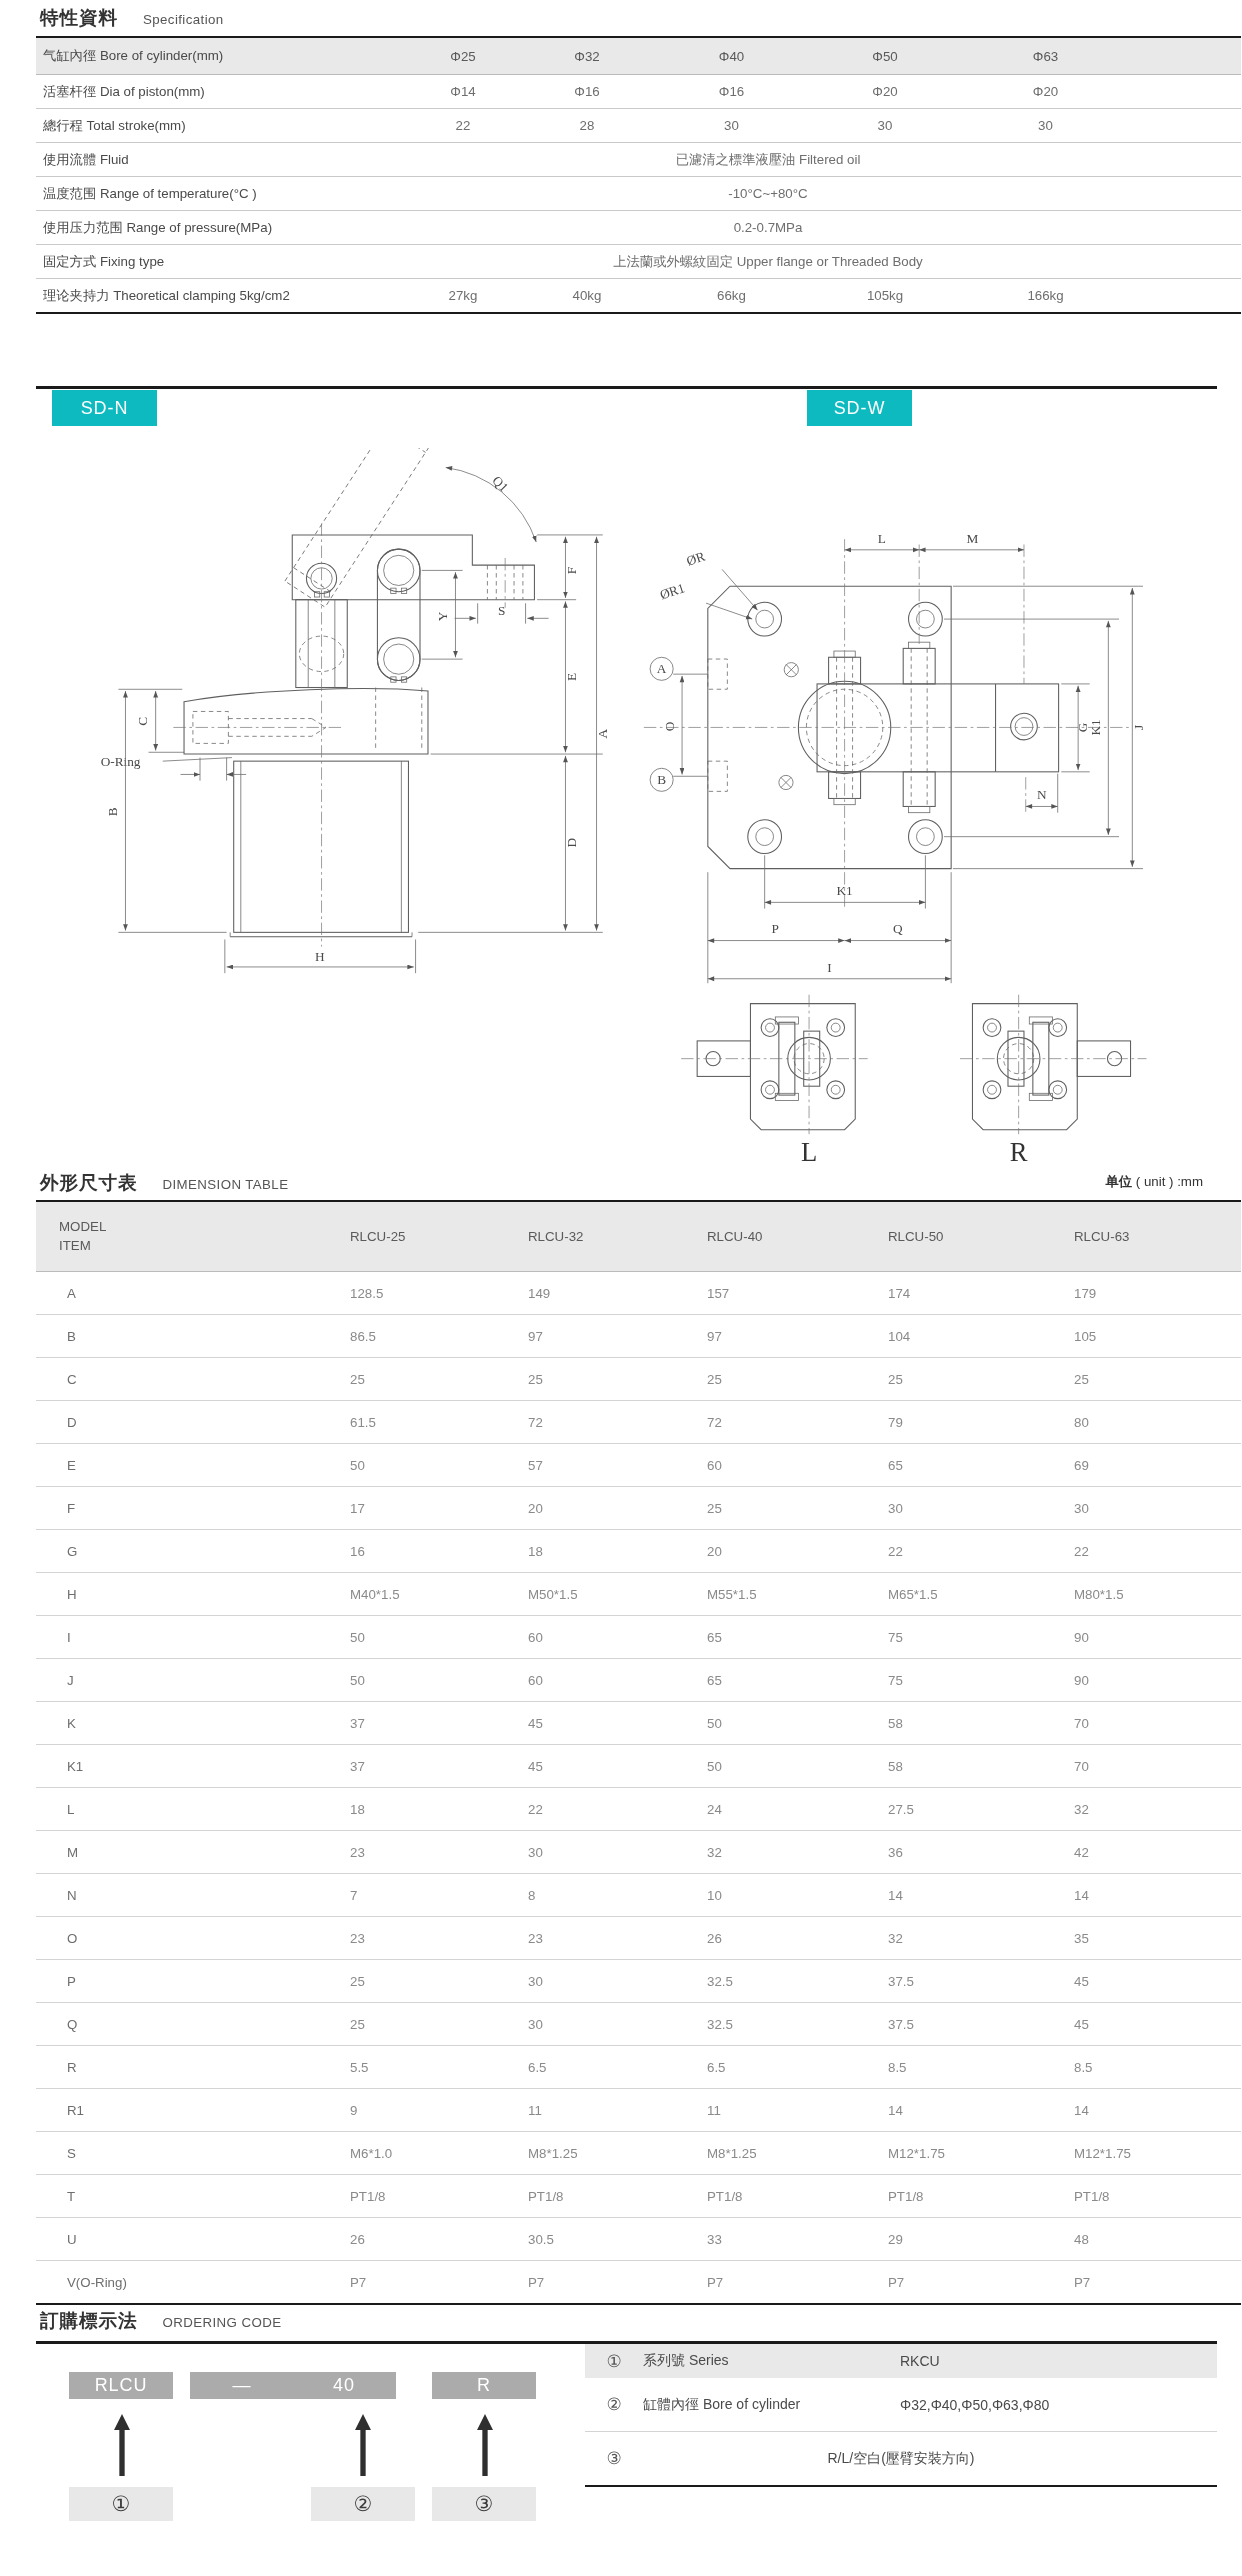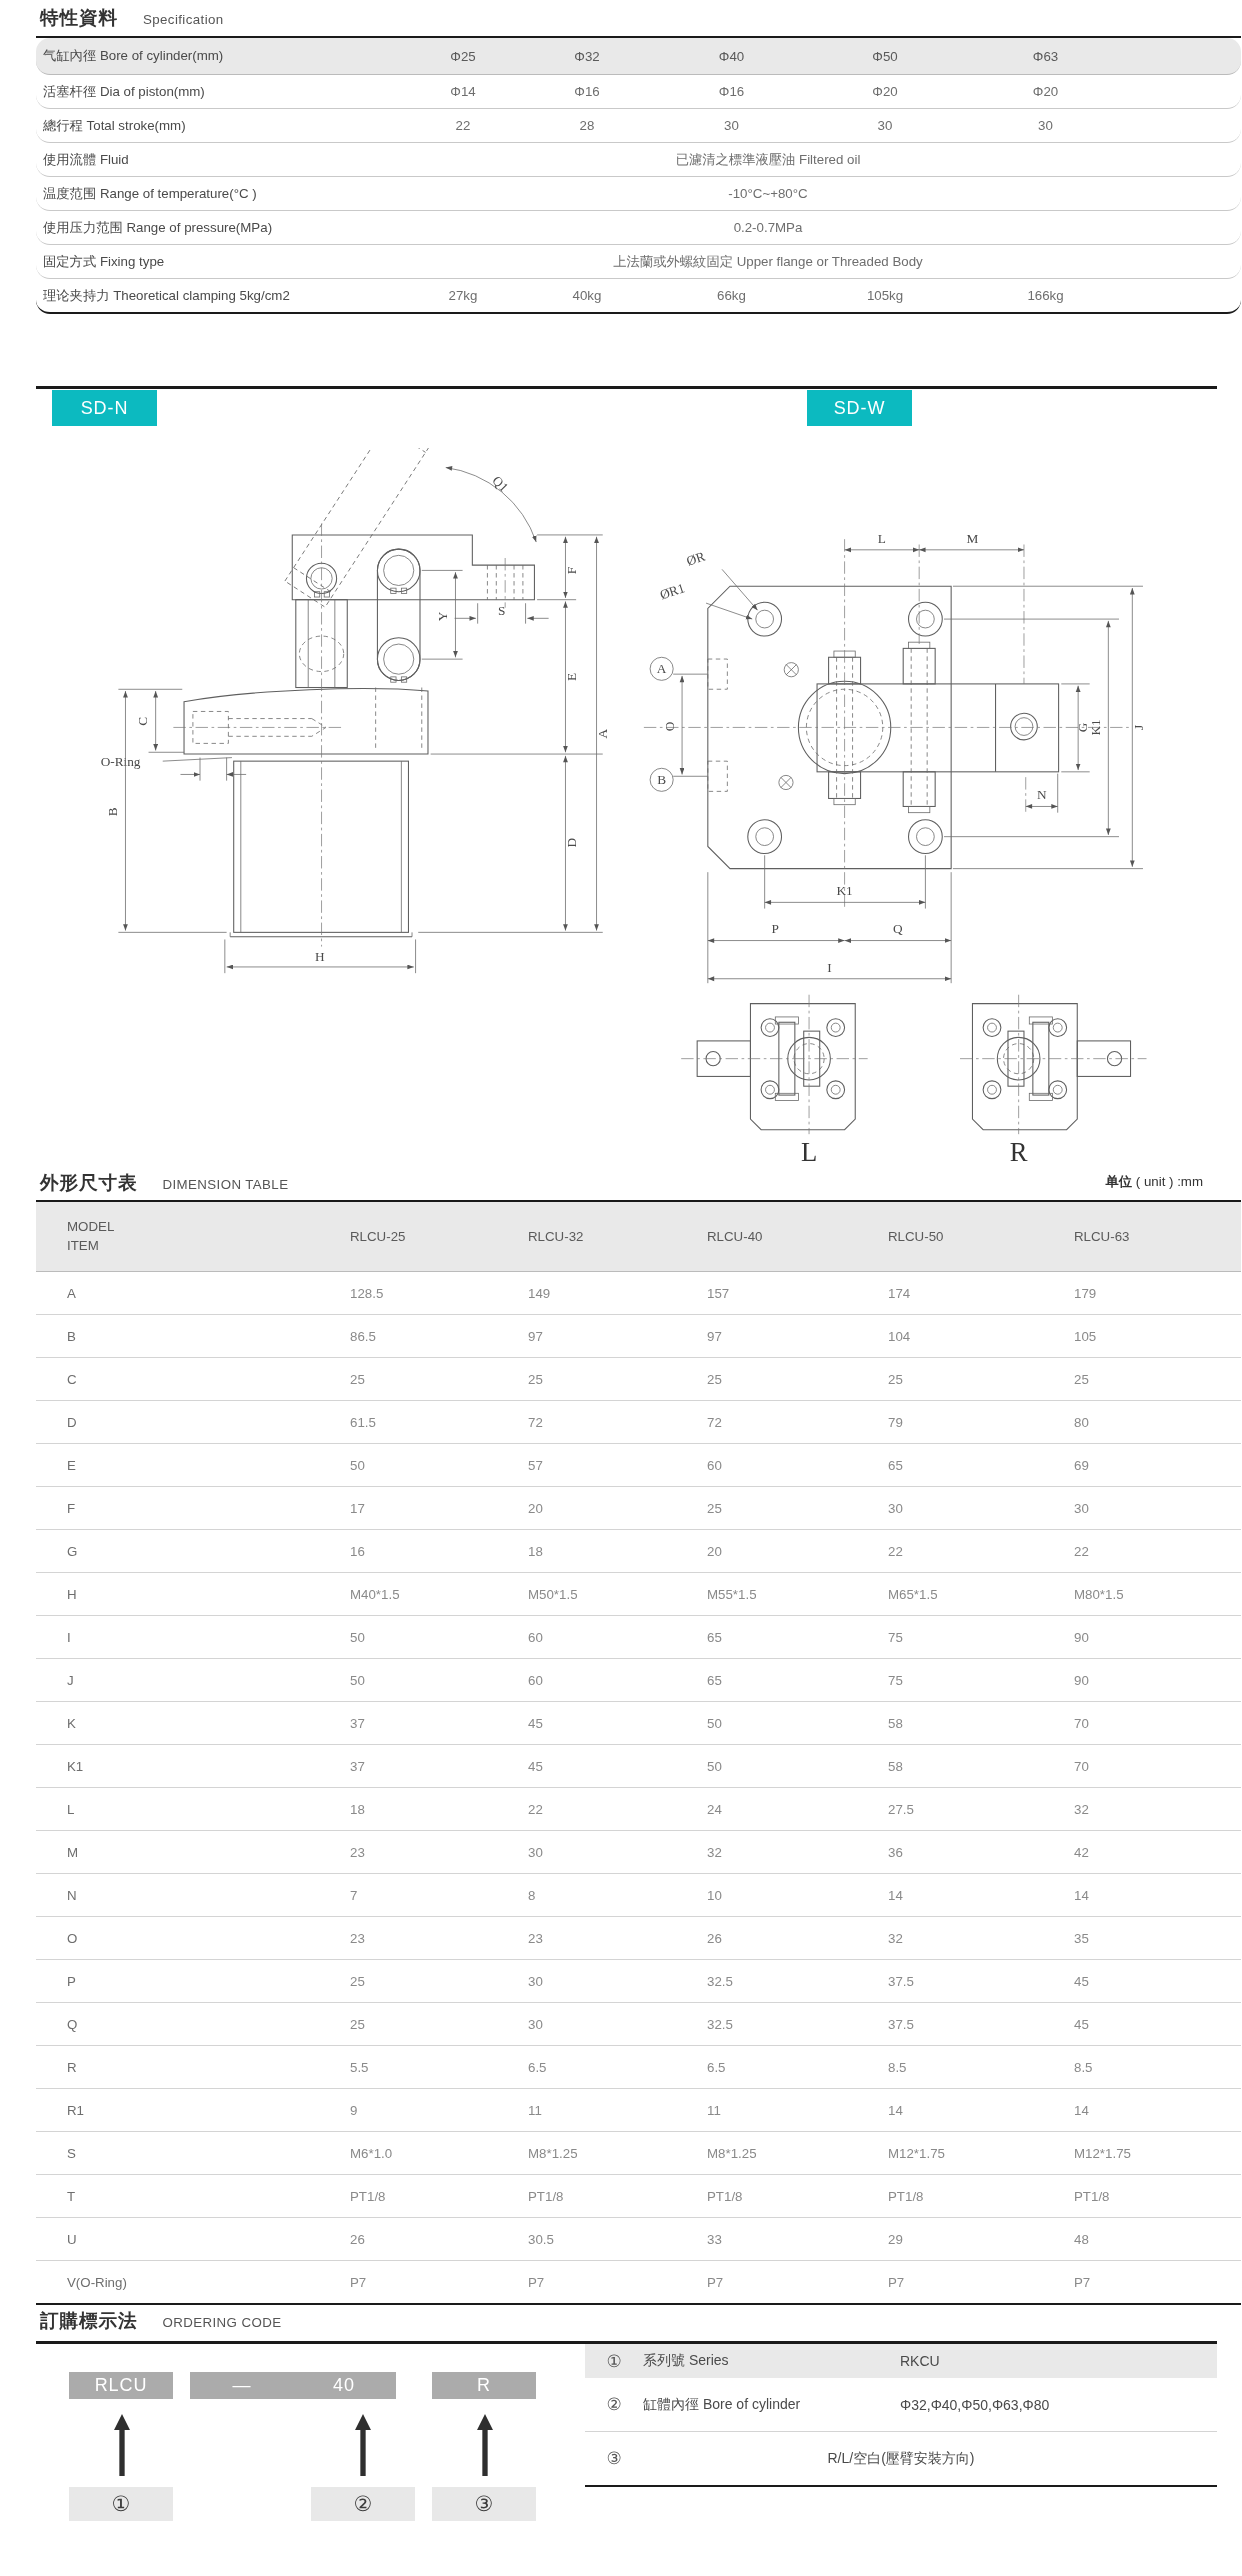--- a/index.html
+++ b/index.html
@@ -7,21 +7,21 @@
         font-family:"Liberation Sans",sans-serif;color:#444;overflow:hidden;}
 
   
   .sec-title{position:absolute;left:40px;white-space:nowrap;}
   .sec-title .cjk{font-size:18.6px;font-weight:bold;color:#333;letter-spacing:0.9px;}
   .sec-title .en{font-size:13.3px;color:#555;margin-left:25px;letter-spacing:0.4px;}
 
   
   .spec-table{position:absolute;left:36px;top:36px;width:1205px;border-top:2.7px solid #1a1a1a;}
   .spec-row{display:grid;grid-template-columns:373px 108px 140px 149px 158px 163px 1fr;
-            align-items:center;height:33px;border-bottom:0.9px solid #c9c9c9;font-size:13.3px;color:#6e6e6e;border-radius:14px;}
+            align-items:center;height:33px;border-bottom:0.9px solid #c9c9c9;font-size:13.3px;color:#6e6e6e;}
   .spec-row.header{height:36px;background:#e9e9e9;border-bottom:0.9px solid #bbb;color:#5a5a5a;}
   .spec-row .lab{padding-left:7px;color:#4a4a4a;}
   .spec-row .val{text-align:center;}
   .spec-row .span{grid-column:2/7;text-align:center;}
   .spec-row:last-child{border-bottom:2.7px solid #1a1a1a;}
 
   
   .rule{position:absolute;left:36px;width:1181px;height:2.7px;background:#1a1a1a;}
   .tag{position:absolute;width:105px;height:36px;background:#0cbac0;color:#fff;
        font-size:18px;display:flex;align-items:center;justify-content:center;letter-spacing:0.9px;}
@@ -34,21 +34,21 @@
   .cl{stroke:#777;stroke-width:.8;fill:none;stroke-dasharray:14 4 3 4;}
   .dim{stroke:#6f6f6f;stroke-width:.9;fill:none;}
   .dimtxt{font-family:"Liberation Serif",serif;font-size:15px;fill:#4a4a4a;}
   .biglab{font-family:"Liberation Serif",serif;font-size:30px;fill:#333;}
 
   
   .dim-table{position:absolute;left:36px;top:1200px;width:1205px;border-top:2.7px solid #1a1a1a;}
   .dim-head{display:grid;grid-template-columns:314px 178px 179px 181px 186px 1fr;
             align-items:center;height:69px;background:#e9e9e9;border-bottom:0.9px solid #bbb;
             font-size:13.3px;color:#5a5a5a;}
-  .dim-head .model{padding-left:31px;line-height:18.6px;}
+  .dim-head .model{padding-left:23px;line-height:18.6px;}
   .dim-row{display:grid;grid-template-columns:314px 178px 179px 181px 186px 1fr;
            align-items:center;height:42px;border-bottom:0.9px solid #d4d4d4;
            font-size:13.3px;color:#8a8a8a;}
   .dim-row .item{padding-left:31px;color:#6e6e6e;}
   .dim-row:last-child{border-bottom:2.7px solid #1a1a1a;}
   .unit{position:absolute;right:40px;top:1173px;font-size:13.3px;color:#333;}
   .unit .cjk{font-weight:bold;}
 
   
   .code-box{position:absolute;width:104px;height:27px;background:#ababab;color:#fff;

